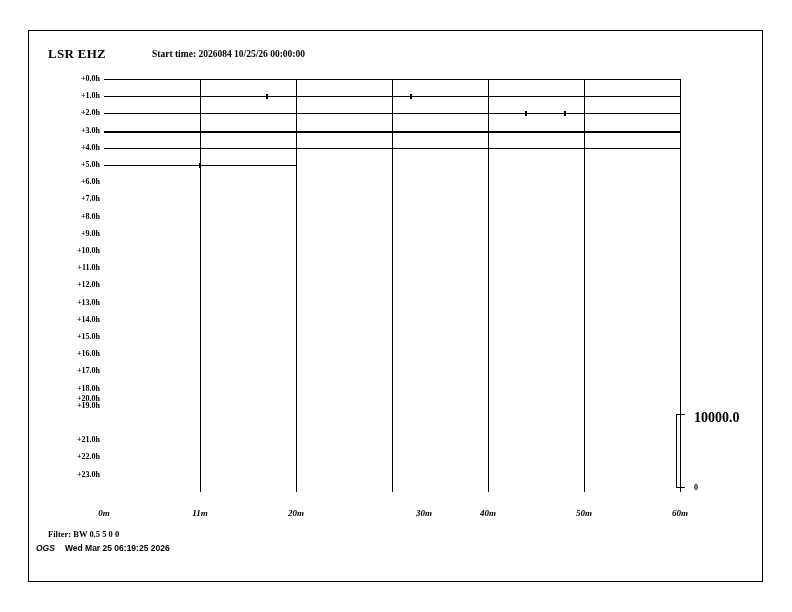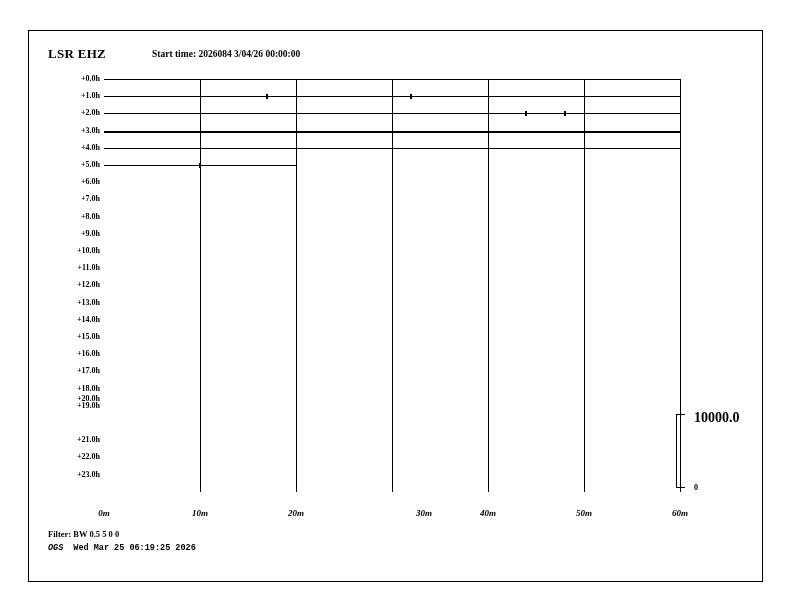--- a/index.html
+++ b/index.html
@@ -100,23 +100,23 @@
   .filterline {
     position: absolute;
     left: 48px;
     top: 529px;
     font-family: "Liberation Serif", serif;
     font-weight: bold;
     font-size: 8.5px;
   }
   .footer {
     position: absolute;
-    left: 48px;
+    left: 36px;
     top: 543px;
-    font-family: Liberation Mono, monospace;
+    font-family: Liberation Sans, sans-serif;
     font-weight: bold;
     font-size: 8.5px;
   }
   .footer .ogs {
     font-style: italic;
     font-weight: bold;
   }
   .footer .stamp {
     margin-left: 10px;
     font-style: normal;
@@ -168,21 +168,21 @@
   }
 </style>
 </head>
 <body>
 
 <div id="root">
 
   <div class="frame"></div>
 
   <div class="title">LSR EHZ</div>
-  <div class="starttime">Start time: 2026084   3/04/26 00:00:00</div>
+  <div class="starttime">Start time: 2026084   10/25/26 00:00:00</div>
 
   <div class="ylabels">
       <div class="ylabel" style="top: 75px;">+0.0h</div>
       <div class="ylabel" style="top: 92.2px;">+1.0h</div>
       <div class="ylabel" style="top: 109.4px;">+2.0h</div>
       <div class="ylabel" style="top: 126.6px;">+3.0h</div>
       <div class="ylabel" style="top: 143.8px;">+4.0h</div>
       <div class="ylabel" style="top: 161px;">+5.0h</div>
       <div class="ylabel" style="top: 178.2px;">+6.0h</div>
       <div class="ylabel" style="top: 195.4px;">+7.0h</div>
@@ -232,19 +232,19 @@
   </div>
   <div class="scale-top-label">10000.0</div>
   <div class="scale-bottom-label">0</div>
 
   <div class="filterline">Filter: BW 0.5 5 0 0</div>
   <div class="footer">
     <span class="ogs">OGS</span><span class="stamp">Wed Mar 25 06:19:25 2026</span>
   </div>
 
 <div class="xlabel" style="left: 104px;">0m</div>
-    <div class="xlabel" style="left: 200px;">10m</div>
+    <div class="xlabel" style="left: 200px;">11m</div>
     <div class="xlabel" style="left: 296px;">20m</div>
     <div class="xlabel" style="left: 392px; margin-left: 32px;">30m</div>
     <div class="xlabel" style="left: 488px;">40m</div>
     <div class="xlabel" style="left: 584px;">50m</div>
     <div class="xlabel" style="left: 680px;">60m</div>
   </div>
 
 </body></html>

